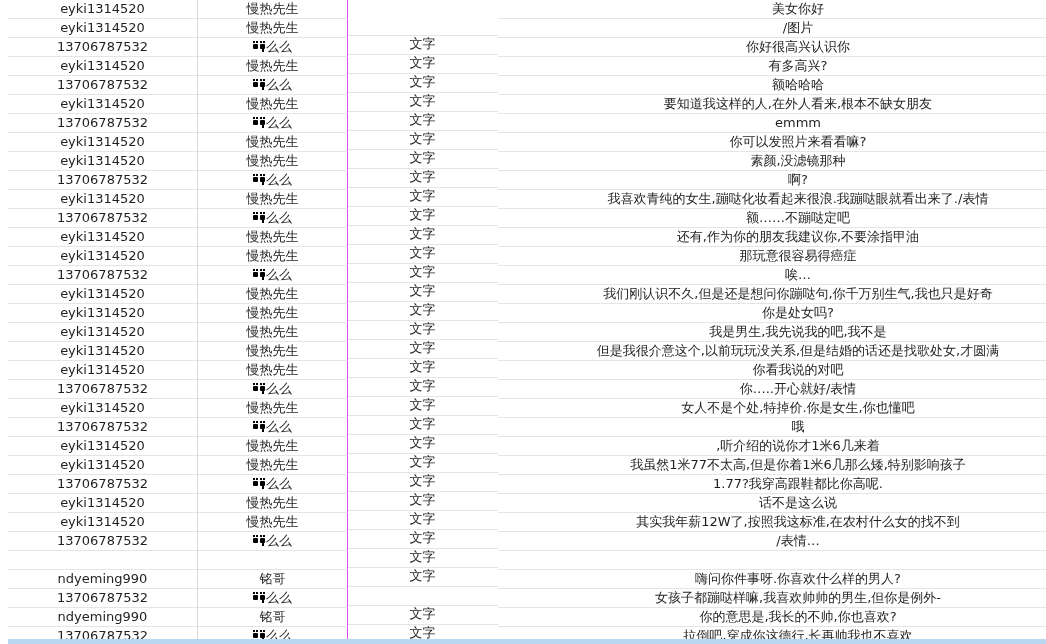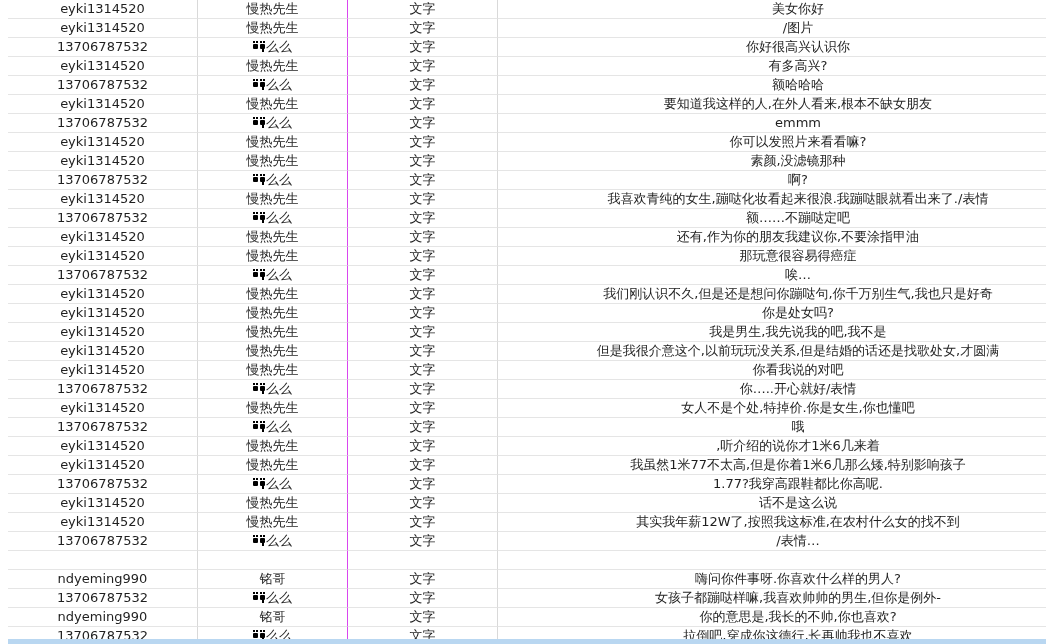--- a/index.html
+++ b/index.html
@@ -17,21 +17,21 @@
     box-sizing: border-box;
     border-bottom: 1px solid #e5e5e5;
     text-align: center;
     font-size: 13px;
     line-height: 18px;
     white-space: nowrap;
     flex: 0 0 auto;
   }
   .c-account  { width: 190px; border-right: 1px solid #d9d9d9; }
   .c-nick     { width: 150px; border-right: 1px solid #d946ef; }
-  .c-type     { width: 150px; border-right: 1px solid #d9d9d9; }
+  .c-type     { width: 150px; border-right: 1px solid #d9d9d9; margin-top: 35px; }
   .c-msg      { width: 600px; }
   .emoji { display: inline-block; vertical-align: -1px; margin-right: 1px; }
   .hscroll {
     position: absolute; left: 0; bottom: 0;
     width: 1046px; height: 5px;
     background: #b9d7f1;
   }
 </style>
 </head>
 <body>

